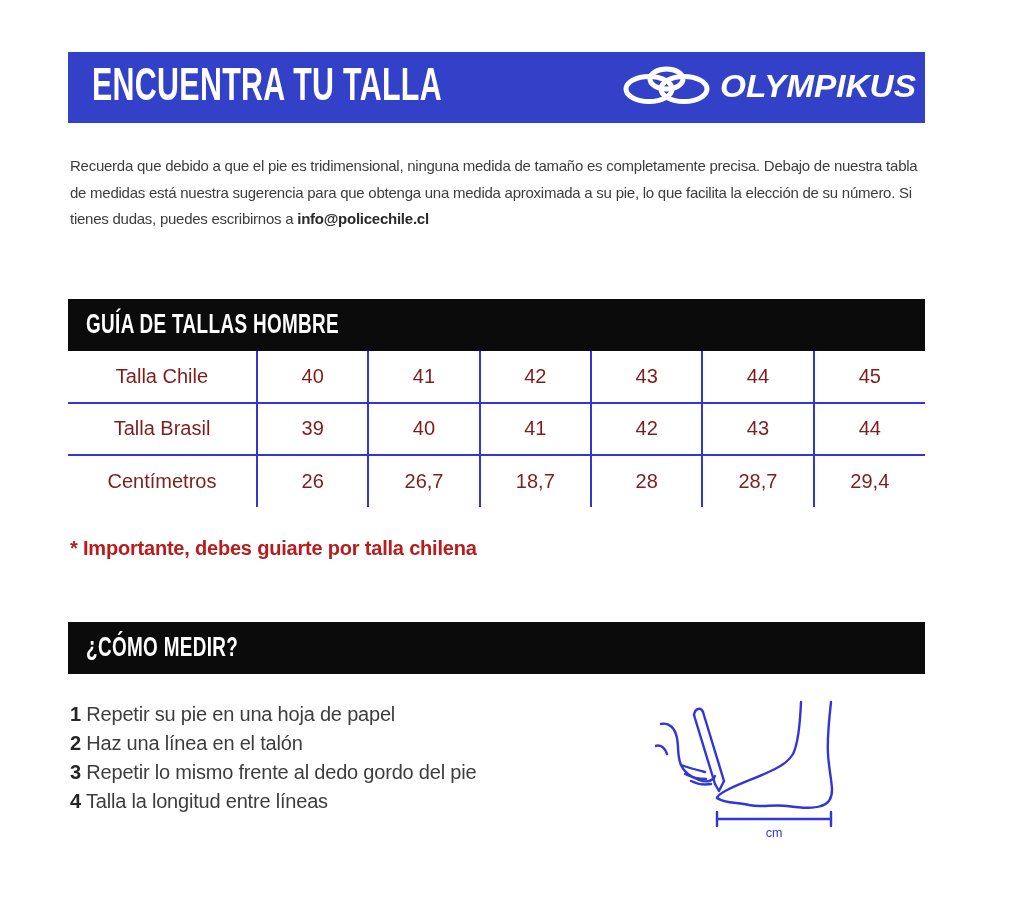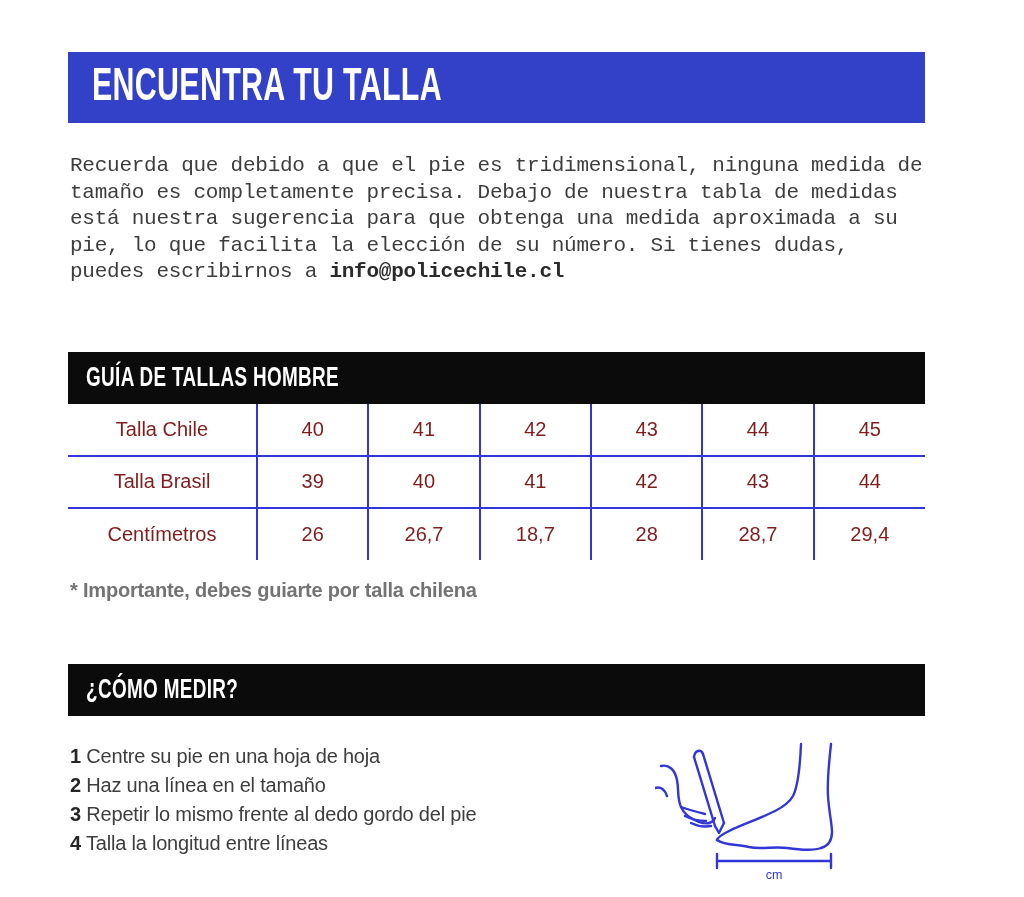--- a/index.html
+++ b/index.html
@@ -35,23 +35,22 @@
     padding:0 20px 8px 24px;
   }
   .topbar-title{
     font-size:46px;font-weight:bold;color:#ffffff;line-height:1;
   }
   .logo-svg{display:block;}
 
   
   .intro{
     margin:30px 0 12px 2px;width:856px;
-    font-size:21px;line-height:26.5px;letter-spacing:-.25px;
+    font-size:15px;line-height:26.5px;letter-spacing:-.25px;
     color:#3d3d3d;
-    font-family:Liberation Mono, monospace;
   }
   .intro strong{font-weight:bold;color:#2a2a2a;}
 
   
   .bar{
     height:52px;background:var(--bar-black);
     display:flex;align-items:center;padding-left:18px;
   }
   .bar-size-guide{margin-top:66px;}
   .bar-how-to{margin-top:62px;}
@@ -68,22 +67,22 @@
   table.size-table td{
     height:52px;text-align:center;vertical-align:middle;
     font-size:20px;color:#7f1d1d;
     border-left:2px solid var(--line-blue);
     padding:0;
   }
   table.size-table td:first-child{border-left:none;}
   table.size-table tr + tr td{border-top:2px solid var(--line-blue);}
 
   .note{
-    margin:19px 0 0 2px;
-    font-size:20px;font-weight:bold;color:#737373;letter-spacing:-.2px;
+    margin:30px 0 0 2px;
+    font-size:20px;font-weight:bold;color:#b91c1c;letter-spacing:-.2px;
   }
 
   
   .measure-row{display:flex;align-items:flex-start;margin-top:26px;}
   ol.steps{
     list-style:none;margin:0;padding:0 0 0 2px;flex:1;
     font-size:20px;line-height:29px;color:#3d3d3d;letter-spacing:-.2px;
   }
   ol.steps b{color:#262626;}
   .illus{
@@ -93,20 +92,30 @@
   .illus svg{display:block;}
 </style>
 </head>
 <body>
 
 <div class="page">
   <div class="content">
 
     <header class="topbar">
       <span class="topbar-title condensed">ENCUENTRA TU TALLA</span>
+      <div>
+        <svg class="logo-svg" width="296" height="44" viewBox="0 0 296 44">
+          <g fill="none" stroke="#ffffff" stroke-width="5">
+            <ellipse cx="27" cy="27" rx="23" ry="12.5"></ellipse>
+            <ellipse cx="62" cy="27" rx="23" ry="12.5"></ellipse>
+            <ellipse cx="44.5" cy="17" rx="16.5" ry="10"></ellipse>
+          </g>
+          <text x="294" y="35" text-anchor="end" font-size="31" font-style="italic" font-weight="bold" fill="#ffffff" textLength="196" lengthAdjust="spacingAndGlyphs">OLYMPIKUS</text>
+        </svg>
+      </div>
     </header>
 
     <p class="intro"><span>Recuerda que debido a que el pie es tridimensional, ninguna medida de tamaño es completamente precisa. Debajo de nuestra tabla de medidas está nuestra sugerencia para que obtenga una medida aproximada a su pie, lo que facilita la elección de su número. Si tienes dudas, puedes escribirnos a </span><strong>info@policechile.cl</strong></p>
 
     <div class="bar bar-size-guide">
       <span class="bar-title condensed">GUÍA DE TALLAS HOMBRE</span>
     </div>
 
     <table class="size-table">
       <colgroup>
@@ -150,22 +159,22 @@
     </table>
 
     <p class="note">* Importante, debes guiarte por talla chilena</p>
 
     <div class="bar bar-how-to">
       <span class="bar-title condensed">¿CÓMO MEDIR?</span>
     </div>
 
     <div class="measure-row">
       <ol class="steps">
-        <li><b>1</b> <span>Centre su pie en una hoja de hoja</span></li>
-        <li><b>2</b> <span>Haz una línea en el tamaño</span></li>
+        <li><b>1</b> <span>Repetir su pie en una hoja de papel</span></li>
+        <li><b>2</b> <span>Haz una línea en el talón</span></li>
         <li><b>3</b> <span>Repetir lo mismo frente al dedo gordo del pie</span></li>
         <li><b>4</b> <span>Talla la longitud entre líneas</span></li>
       </ol>
 
       <figure class="illus">
         <svg width="230" height="155" viewBox="0 0 230 155">
           <g fill="none" stroke="currentColor" stroke-width="2.4" stroke-linecap="round" stroke-linejoin="round">
 
             <path d="M146,16 C145,40 143,58 138,68 C134,75 128,79 120,83 C104,91 86,97 74,103"></path>
 

